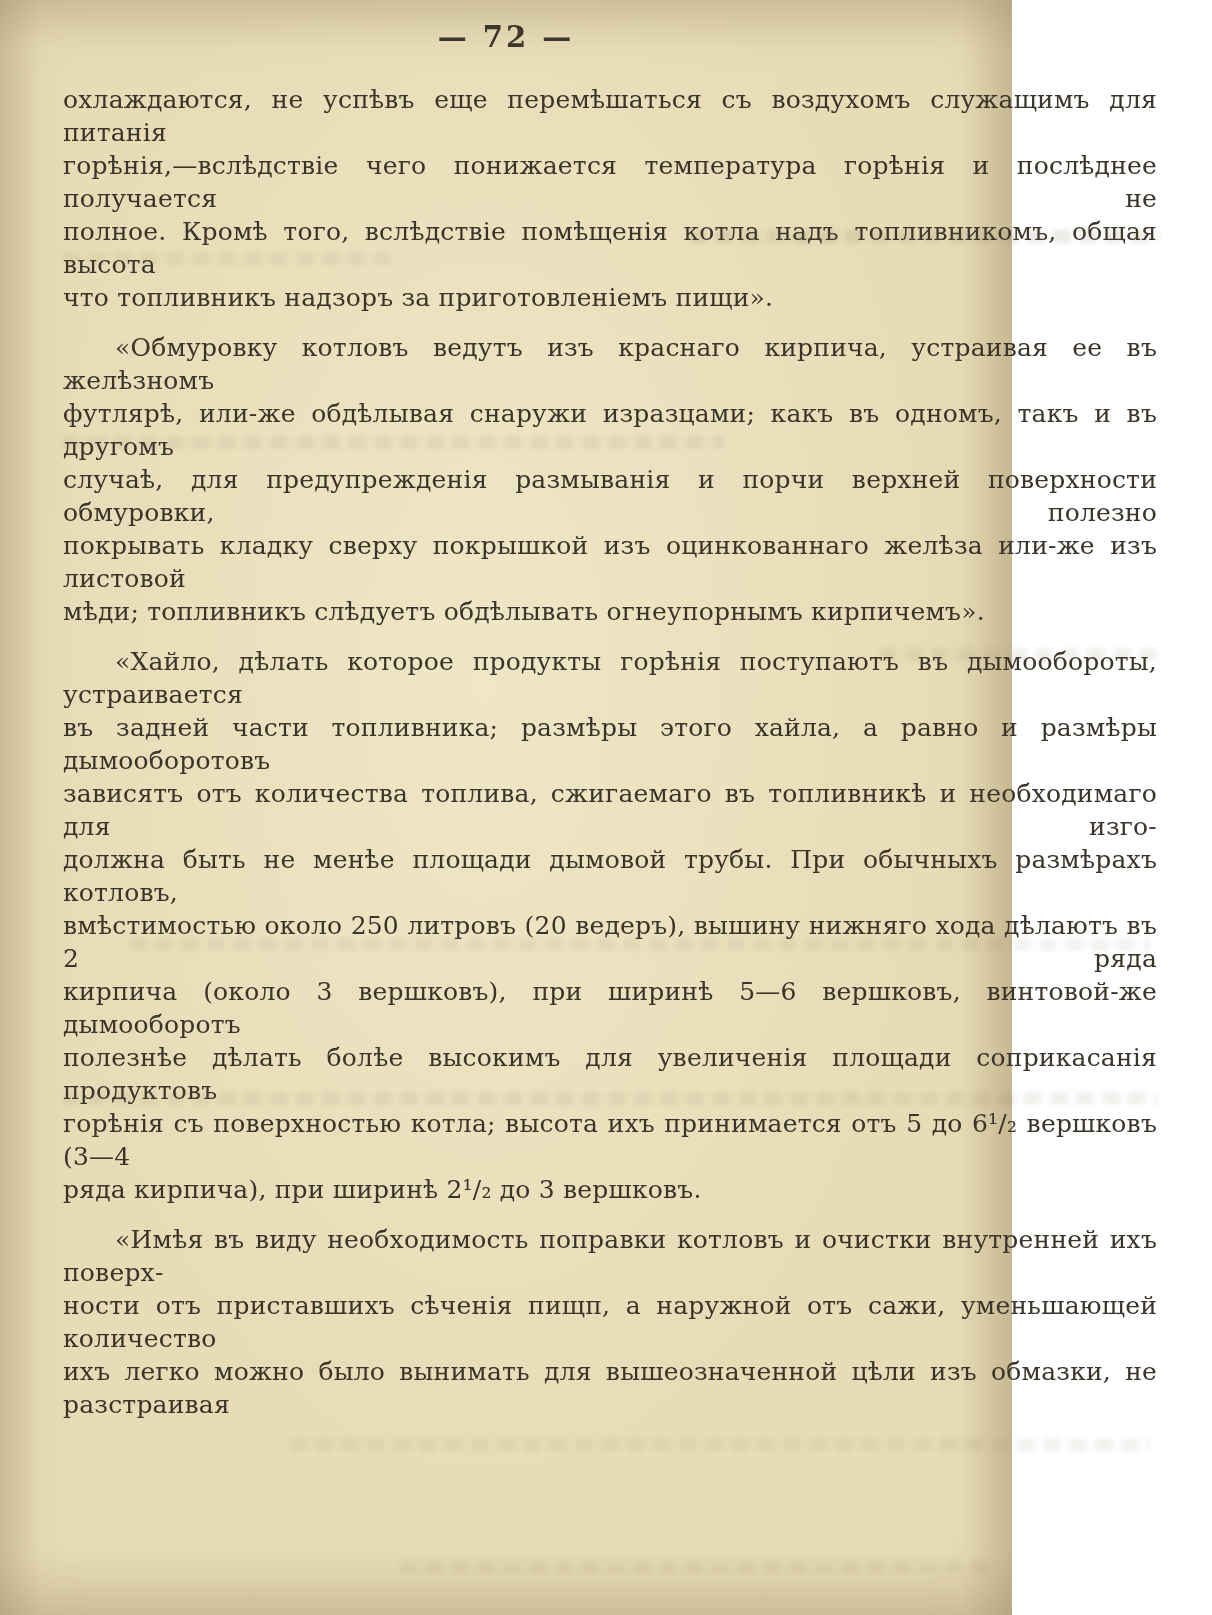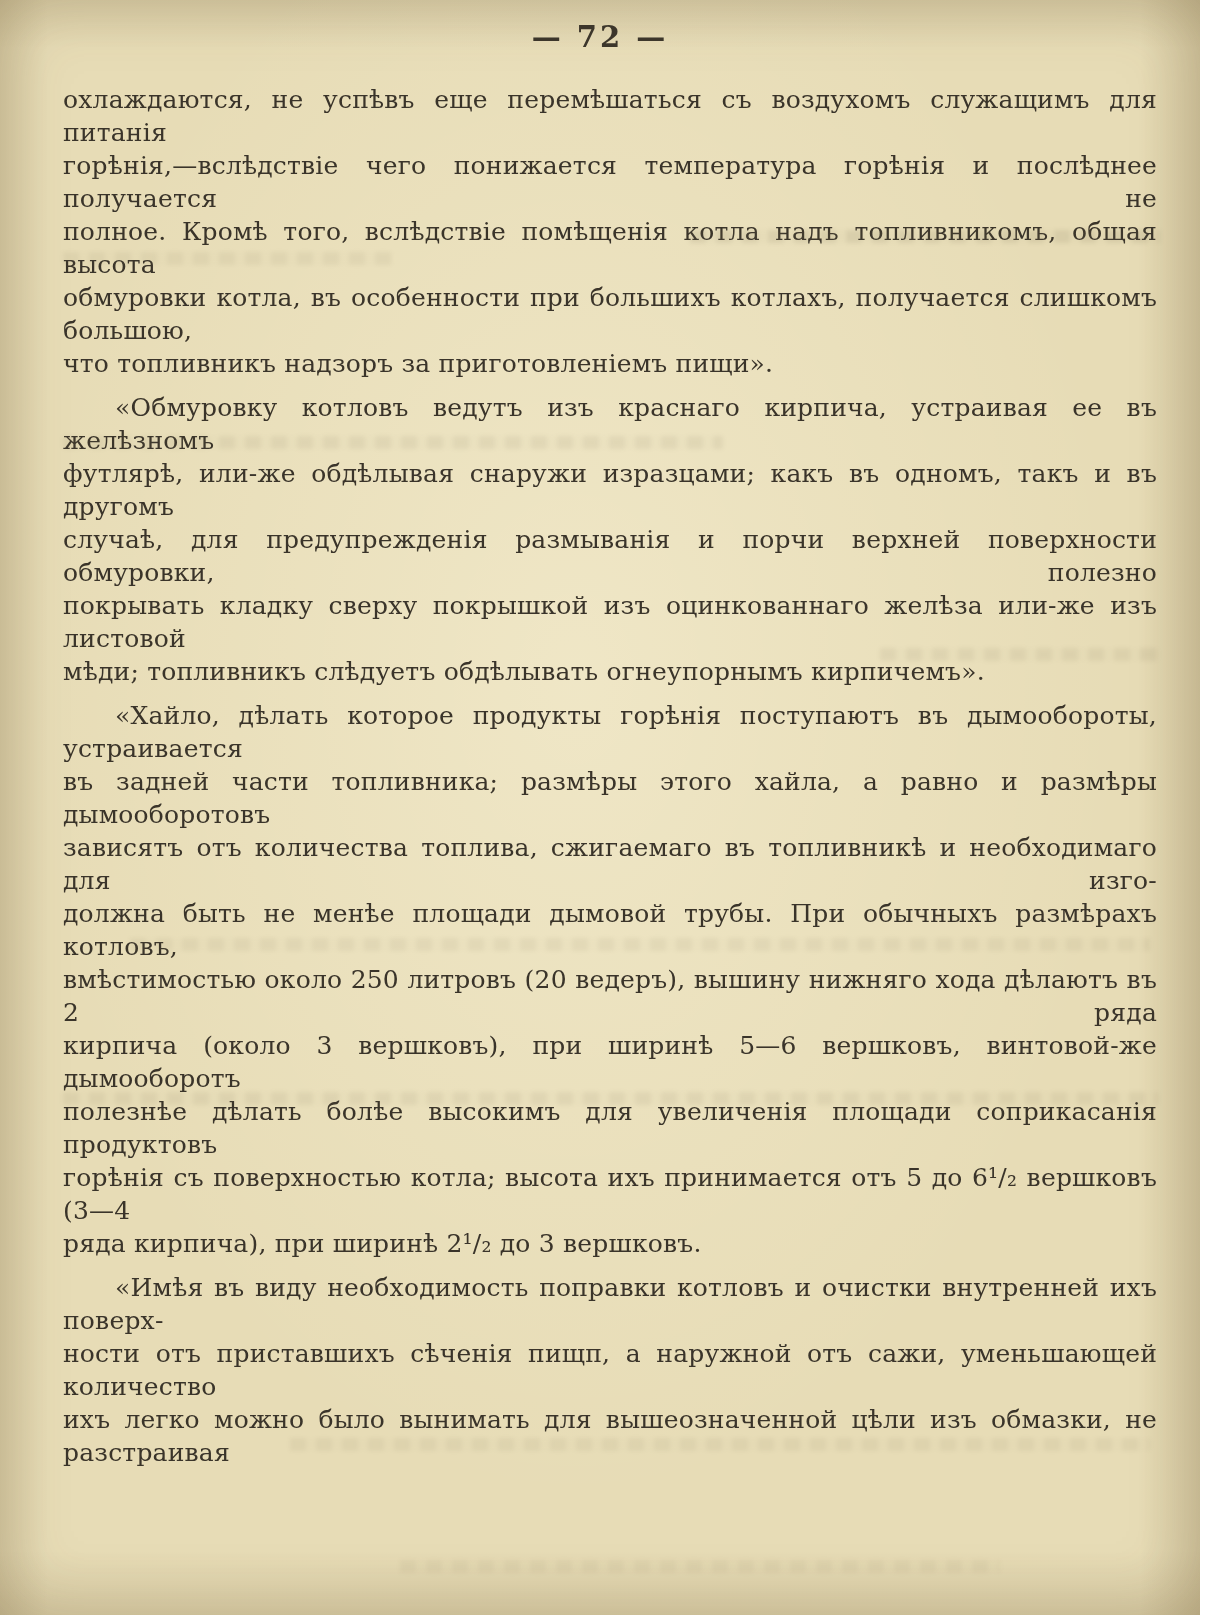--- a/index.html
+++ b/index.html
@@ -4,21 +4,21 @@
 <style>
   html, body { margin: 0; padding: 0; }
   body {
     width: 1212px;
     height: 1615px;
     overflow: hidden;
     font-family: "DejaVu Serif", "Liberation Serif", serif;
   }
   .page {
     position: relative;
-    width: 1200px;
+    width: 1012px;
     height: 1615px;
     color: #3a342a;
     background-color: #e7dcb6;
     background-image:
       radial-gradient(ellipse at 48% 42%, rgba(255,250,228,0.35) 0%, rgba(255,250,228,0) 62%),
       linear-gradient(90deg, rgba(115,92,50,0.14) 0%, rgba(115,92,50,0) 4%, rgba(115,92,50,0) 95%, rgba(115,92,50,0.18) 100%),
       linear-gradient(180deg, rgba(115,92,50,0.12) 0%, rgba(115,92,50,0) 3%, rgba(115,92,50,0) 96%, rgba(115,92,50,0.12) 100%);
     box-shadow: inset 0 0 70px rgba(95,78,42,0.22);
   }
   .page-number {
@@ -35,21 +35,21 @@
   .text-block {
     position: absolute;
     top: 83px;
     left: 63px;
     width: 1094px;
     font-size: 25px;
     line-height: 33px;
     letter-spacing: 0.2px;
   }
   .para { margin: 0; }
-  .para + .para { margin-top: 11px; }
+  .para + .para { margin-top: 17px; }
   .para.indent .line:first-child { text-indent: 52px; }
   .line {
     text-align: justify;
     text-align-last: justify;
     white-space: normal;
   }
   .line.last { text-align-last: left; }
   
   .bleed {
     position: absolute;
@@ -74,21 +74,20 @@
 <body>
 
 <div class="page">
   <div class="page-number">— 72 —</div>
 
   <div class="text-block">
     <div class="para">
         <div class="line">охлаждаются, не успѣвъ еще перемѣшаться съ воздухомъ служащимъ для питанія</div>
         <div class="line">горѣнія,—вслѣдствіе чего понижается температура горѣнія и послѣднее получается не</div>
         <div class="line">полное. Кромѣ того, вслѣдствіе помѣщенія котла надъ топливникомъ, общая высота</div>
-        <div class="line">обмуровки котла, въ особенности при большихъ котлахъ, получается слишкомъ большою,</div>
         <div class="line last">что топливникъ надзоръ за приготовленіемъ пищи».</div>
       </div>
     <div class="para indent">
         <div class="line">«Обмуровку котловъ ведутъ изъ краснаго кирпича, устраивая ее въ желѣзномъ</div>
         <div class="line">футлярѣ, или-же обдѣлывая снаружи изразцами; какъ въ одномъ, такъ и въ другомъ</div>
         <div class="line">случаѣ, для предупрежденія размыванія и порчи верхней поверхности обмуровки, полезно</div>
         <div class="line">покрывать кладку сверху покрышкой изъ оцинкованнаго желѣза или-же изъ листовой</div>
         <div class="line last">мѣди; топливникъ слѣдуетъ обдѣлывать огнеупорнымъ кирпичемъ».</div>
       </div>
     <div class="para indent">

